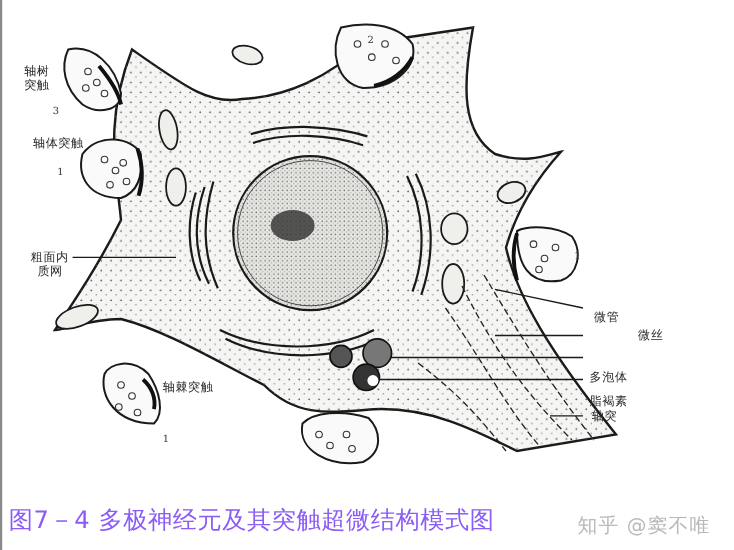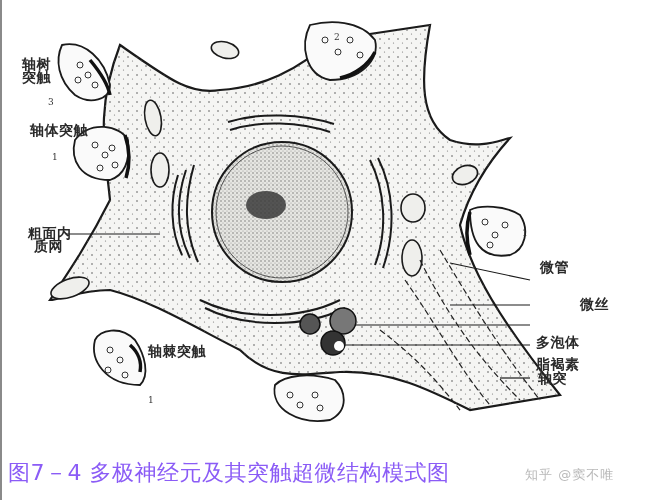--- a/index.html
+++ b/index.html
@@ -7,35 +7,35 @@
     width:667px; height:500px; overflow:hidden; position:relative;
     background:#ffffff;
     font-family:"DejaVu Sans", sans-serif;
   }
   .left-border {
     position:absolute; left:0; top:0; width:2px; height:500px; background:#8a8a8a;
   }
   .figure { position:absolute; left:0; top:0; width:667px; height:440px; }
   .figure svg { position:absolute; left:0; top:0; }
   .label {
-    position:absolute; font-family:"DejaVu Serif", serif; font-weight:bold;
-    font-size:14px; color:#2a2a2a; line-height:13px; letter-spacing:0.5px;
+    position:absolute; font-family:"DejaVu Serif", serif; font-weight:normal;
+    font-size:11px; color:#2a2a2a; line-height:13px; letter-spacing:0.5px;
     white-space:nowrap;
   }
   .num {
     position:absolute; font-family:"DejaVu Serif", serif; font-size:9px; color:#333;
   }
   .caption {
     position:absolute; left:8px; top:458px;
     font-family:"DejaVu Sans", sans-serif; font-size:22px; color:#8b5cf6;
     letter-spacing:0.5px; white-space:nowrap;
   }
   .watermark {
     position:absolute; left:525px; top:466px;
-    font-family:"DejaVu Sans", sans-serif; font-size:13px; color:#b9b9b9;
+    font-family:"DejaVu Sans", sans-serif; font-size:18px; color:#b9b9b9;
     white-space:nowrap; letter-spacing:1px;
   }
 </style>
 </head>
 <body>
 
 <div class="left-border"></div>
 
 <div class="figure">
   <svg width="667" height="440" viewBox="0 0 667 440">
@@ -182,21 +182,21 @@
     <div>粗面内</div>
     <div style="padding-left:6px;">质网</div>
   </div>
 
   <div class="label" style="left:148px;top:345px;">轴棘突触</div>
   <div class="num" style="left:148px;top:395px;">1</div>
 
   <div class="num" style="left:334px;top:32px;">2</div>
   <div class="num" style="left:522px;top:228px;">1</div>
 
-  <div class="label" style="left:540px;top:261px;">微管</div>
+  <div class="label" style="left:540px;top:282px;">微管</div>
   <div class="label" style="left:540px;top:298px;margin-left:40px;">微丝</div>
   <div class="label" style="left:536px;top:336px;">多泡体</div>
   <div class="label" style="left:536px;top:358px;text-align:right;">脂褐素</div>
   <div class="label" style="left:538px;top:372px;">轴突</div>
 </div>
 
 <div class="caption">图7－4 多极神经元及其突触超微结构模式图</div>
 <div class="watermark">知乎 @窦不唯</div>
 
 </body></html>

